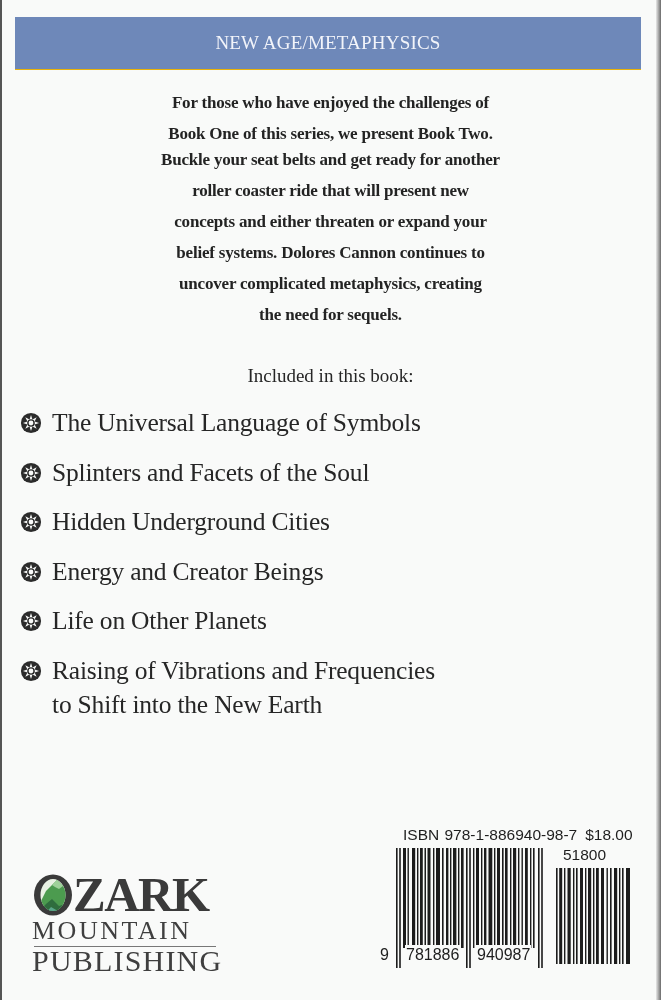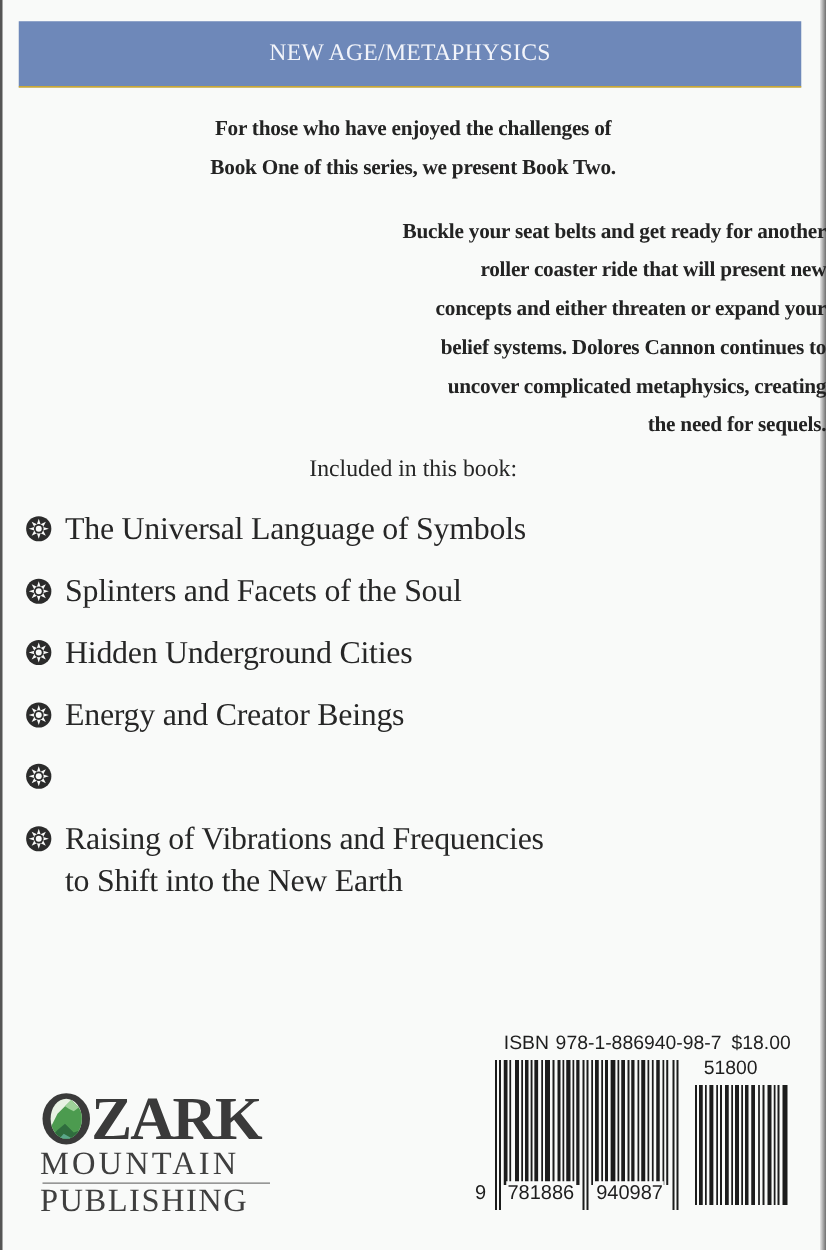--- a/index.html
+++ b/index.html
@@ -40,21 +40,21 @@
       position: absolute;
       left: 0; width: 661px;
       text-align: center;
       font-weight: bold;
       font-size: 17px;
       line-height: 31px;
       color: #232323;
       letter-spacing: -0.2px;
     }
     .intro.p1 { top: 87px; }
-    .intro.p2 { top: 169px; text-align: right; }
+    .intro.p2 { top: 144px; }
     .included-label {
       position: absolute;
       top: 365px; left: 0; width: 661px;
       text-align: center;
       font-size: 19px;
       color: #262626;
     }
     .topic-list {
       position: absolute;
       left: 20px; top: 406px;
@@ -146,21 +146,21 @@
       line-height: 26px;
       letter-spacing: 2.5px;
       color: #3f3f3f;
     }
     .logo .rule {
       position: absolute; left: 2px; top: 74px;
       width: 182px; height: 1px; background: #777;
     }
     .logo .publishing {
       position: absolute; left: 0; top: 76px;
-      font-size: 26px;
+      font-size: 30px;
       line-height: 26px;
       letter-spacing: 1.2px;
       color: #3f3f3f;
     }
   </style>
 </head>
 <body>
 
 <div class="edge-left"></div>
 <div class="edge-right"></div>
@@ -218,20 +218,21 @@
   <li class="topic">
     <svg class="bullet">
         <use href="#starburst"></use>
       </svg>
     <span>Energy and Creator Beings</span>
   </li>
   <li class="topic">
     <svg class="bullet">
         <use href="#starburst"></use>
       </svg>
+    <span>Life on Other Planets</span>
   </li>
   <li class="topic multi">
     <svg class="bullet">
         <use href="#starburst"></use>
       </svg>
     <span>
       <span style="display:block">Raising of Vibrations and Frequencies</span>
       <span style="display:block">to Shift into the New Earth</span>
     </span>
   </li>

